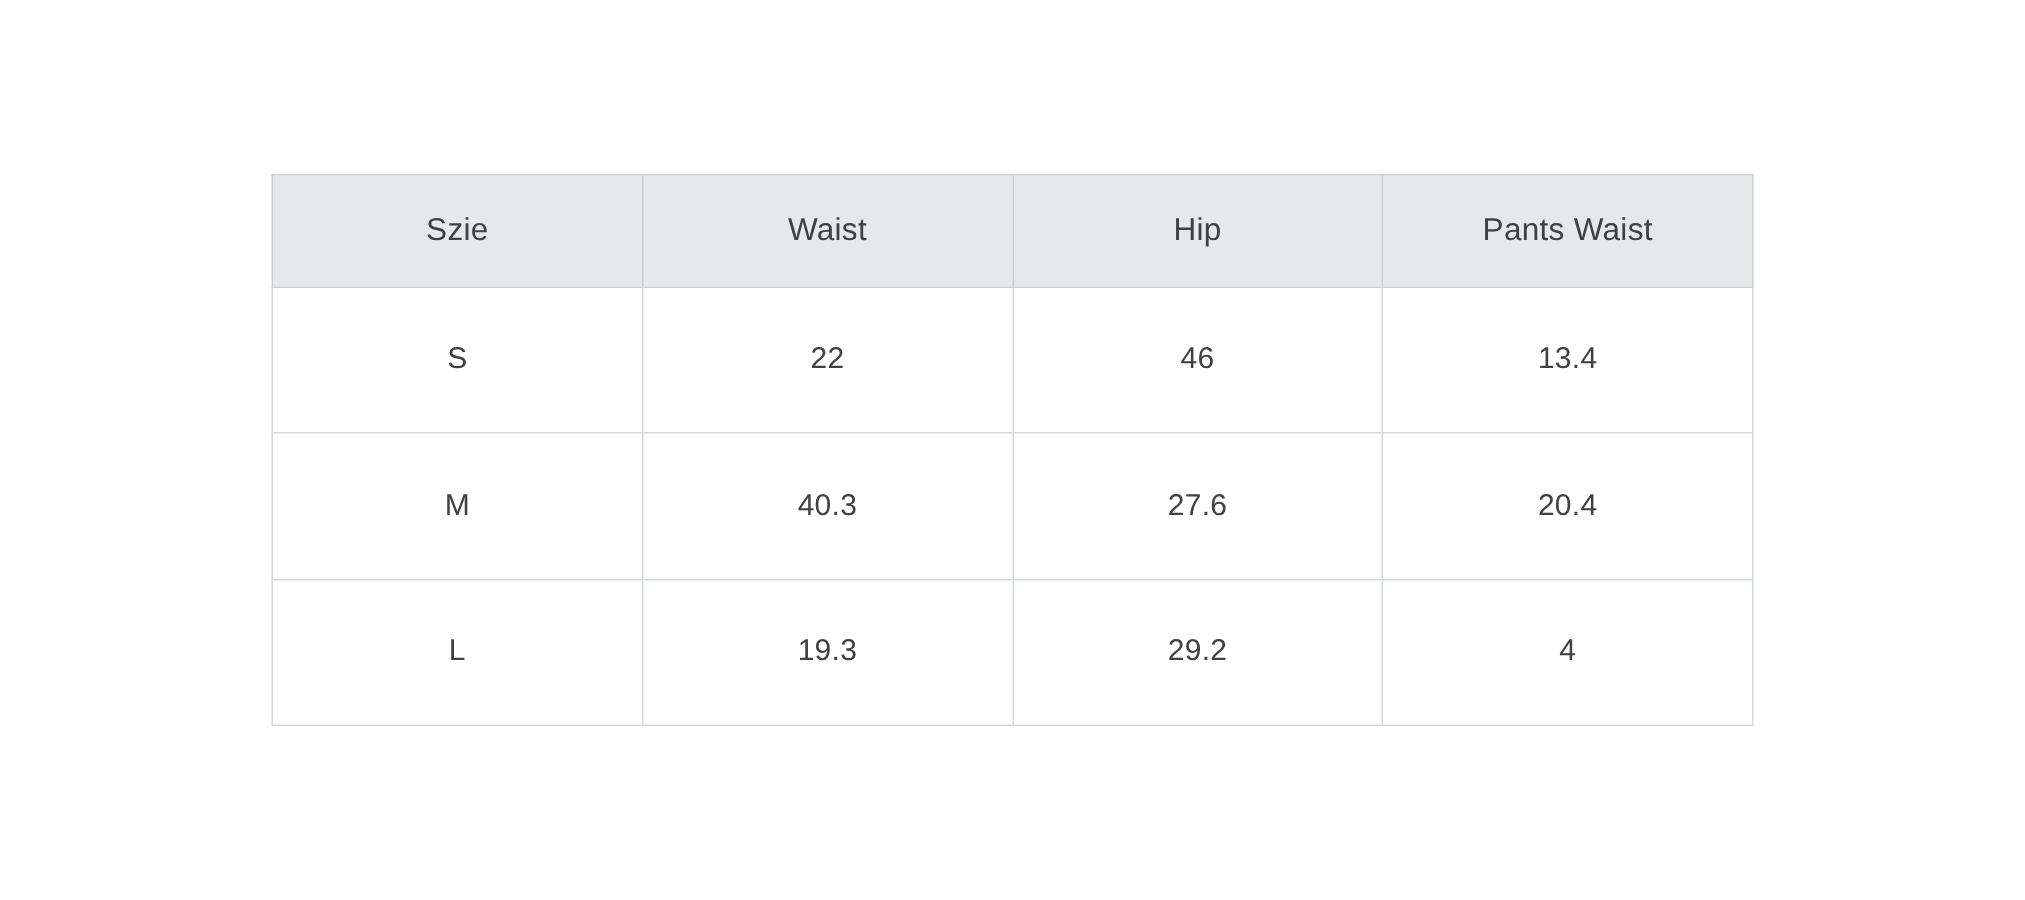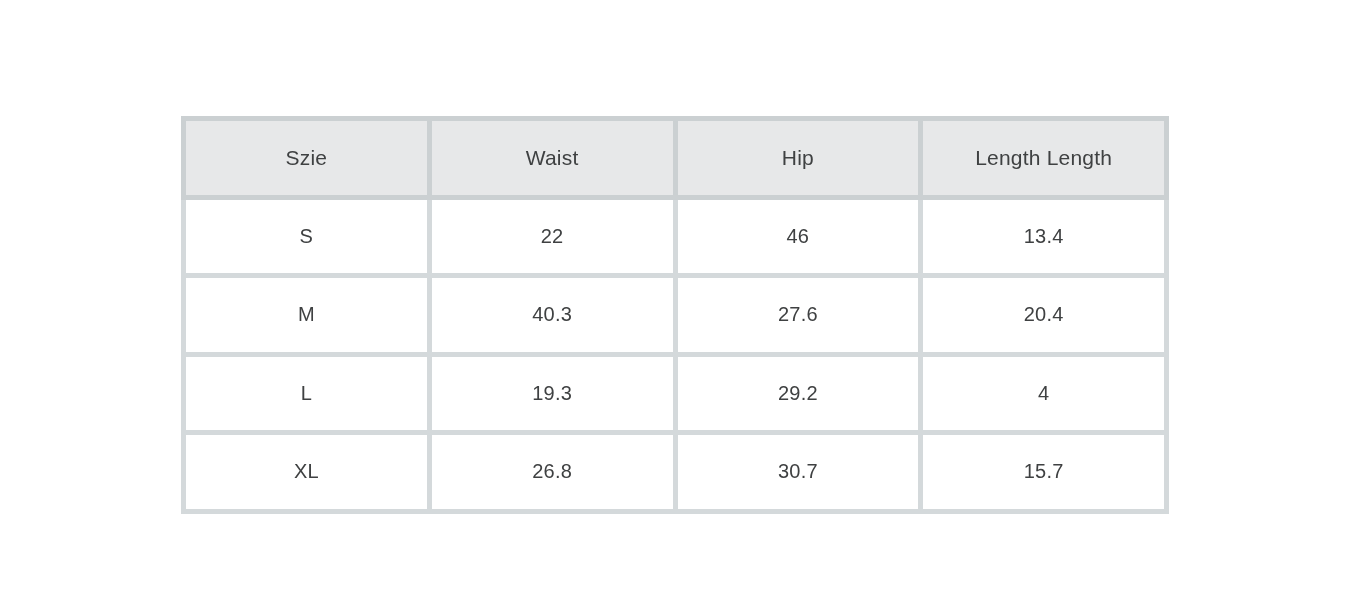--- a/index.html
+++ b/index.html
@@ -31,21 +31,21 @@
   table.size-chart {
     width: 100%;
     height: 100%;
     border-collapse: collapse;
     table-layout: fixed;
     background: #ffffff;
   }
 
   table.size-chart th,
   table.size-chart td {
-    border: 5px solid #15803d;
+    border: 1px solid #15803d;
     text-align: center;
     vertical-align: middle;
     color: #3f4142;
     font-weight: normal;
     padding: 0;
     height: 73.5px;
   }
 
   table.size-chart thead th {
     background: #e7e8e9;
@@ -65,21 +65,21 @@
 <body>
 
 <div id="page">
   <div id="size-chart-wrapper">
     <table class="size-chart">
       <thead>
         <tr>
           <th>Szie</th>
           <th>Waist</th>
           <th>Hip</th>
-          <th>Length Length</th>
+          <th>Pants Waist</th>
         </tr>
       </thead>
       <tbody>
         <tr>
           <td>S</td>
           <td>22</td>
           <td>46</td>
           <td>13.4</td>
         </tr>
         <tr>
@@ -87,22 +87,16 @@
           <td>40.3</td>
           <td>27.6</td>
           <td>20.4</td>
         </tr>
         <tr>
           <td>L</td>
           <td>19.3</td>
           <td>29.2</td>
           <td>4</td>
         </tr>
-        <tr>
-          <td>XL</td>
-          <td>26.8</td>
-          <td>30.7</td>
-          <td>15.7</td>
-        </tr>
       </tbody>
     </table>
   </div>
 </div>
 
 </body></html>

